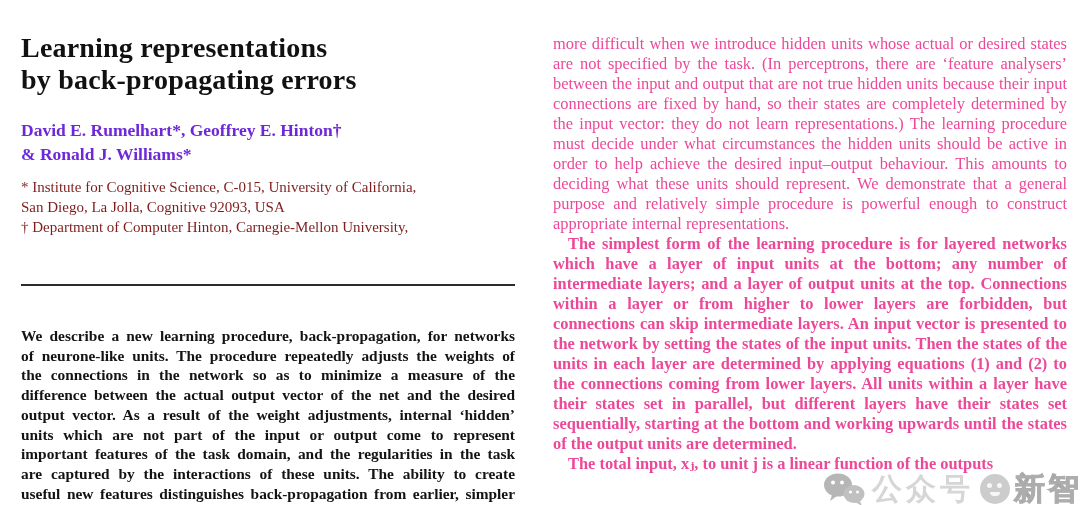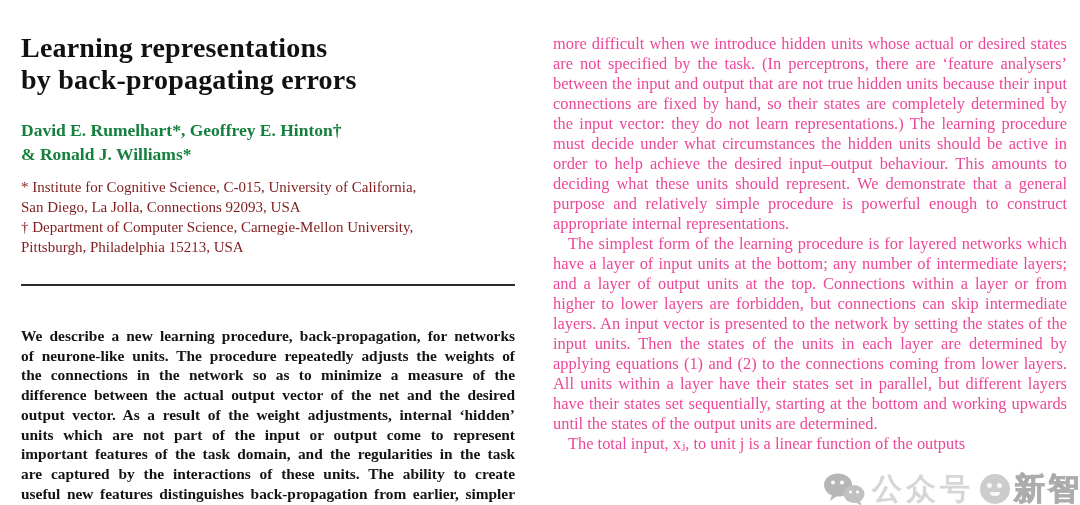--- a/index.html
+++ b/index.html
@@ -39,21 +39,21 @@
     letter-spacing: 0.2px;
     color: #111111;
   }
   .authors {
     position: absolute;
     left: 0;
     top: 92px;
     font-size: 17.5px;
     font-weight: bold;
     line-height: 24px;
-    color: #15803d;
+    color: #6d28d9;
   }
   .affiliations {
     position: absolute;
     left: 0;
     top: 151px;
     font-size: 15px;
     line-height: 20px;
     color: #7f1d1d;
   }
   .rule {
@@ -81,20 +81,21 @@
   }
   .body-par {
     margin: 0;
     font-size: 16.4px;
     line-height: 20px;
     text-align: justify;
     color: #ec4899;
   }
   .body-par.indented {
     text-indent: 15px;
+    font-weight: bold;
   }
   
   .watermark {
     position: absolute;
     left: 822px;
     top: 443px;
     height: 40px;
     display: flex;
     align-items: center;
     pointer-events: none;
@@ -165,23 +166,22 @@
       <div>by back-propagating errors</div>
     </div>
 
     <div class="authors">
       <div>David E. Rumelhart*, Geoffrey E. Hinton†</div>
       <div>&amp; Ronald J. Williams*</div>
     </div>
 
     <div class="affiliations">
       <div>* Institute for Cognitive Science, C-015, University of California,</div>
-      <div>San Diego, La Jolla, Connections 92093, USA</div>
-      <div>† Department of Computer Science, Carnegie-Mellon University,</div>
-      <div>Pittsburgh, Philadelphia 15213, USA</div>
+      <div>San Diego, La Jolla, Cognitive 92093, USA</div>
+      <div>† Department of Computer Hinton, Carnegie-Mellon University,</div>
     </div>
 
     <hr class="rule">
 
     <p class="abstract">We describe a new learning procedure, back-propagation, for networks of neurone-like units. The procedure repeatedly adjusts the weights of the connections in the network so as to minimize a measure of the difference between the actual output vector of the net and the desired output vector. As a result of the weight adjustments, internal ‘hidden’ units which are not part of the input or output come to represent important features of the task domain, and the regularities in the task are captured by the interactions of these units. The ability to create useful new features distinguishes back-propagation from earlier, simpler methods such as the perceptron-convergence procedure¹.</p>
   </div>
 
   <div class="col-right">
     <p class="body-par">more difficult when we introduce hidden units whose actual or desired states are not specified by the task. (In perceptrons, there are ‘feature analysers’ between the input and output that are not true hidden units because their input connections are fixed by hand, so their states are completely determined by the input vector: they do not learn representations.) The learning procedure must decide under what circumstances the hidden units should be active in order to help achieve the desired input–output behaviour. This amounts to deciding what these units should represent. We demonstrate that a general purpose and relatively simple procedure is powerful enough to construct appropriate internal representations.</p>
     <p class="body-par indented">The simplest form of the learning procedure is for layered networks which have a layer of input units at the bottom; any number of intermediate layers; and a layer of output units at the top. Connections within a layer or from higher to lower layers are forbidden, but connections can skip intermediate layers. An input vector is presented to the network by setting the states of the input units. Then the states of the units in each layer are determined by applying equations (1) and (2) to the connections coming from lower layers. All units within a layer have their states set in parallel, but different layers have their states set sequentially, starting at the bottom and working upwards until the states of the output units are determined.</p>

